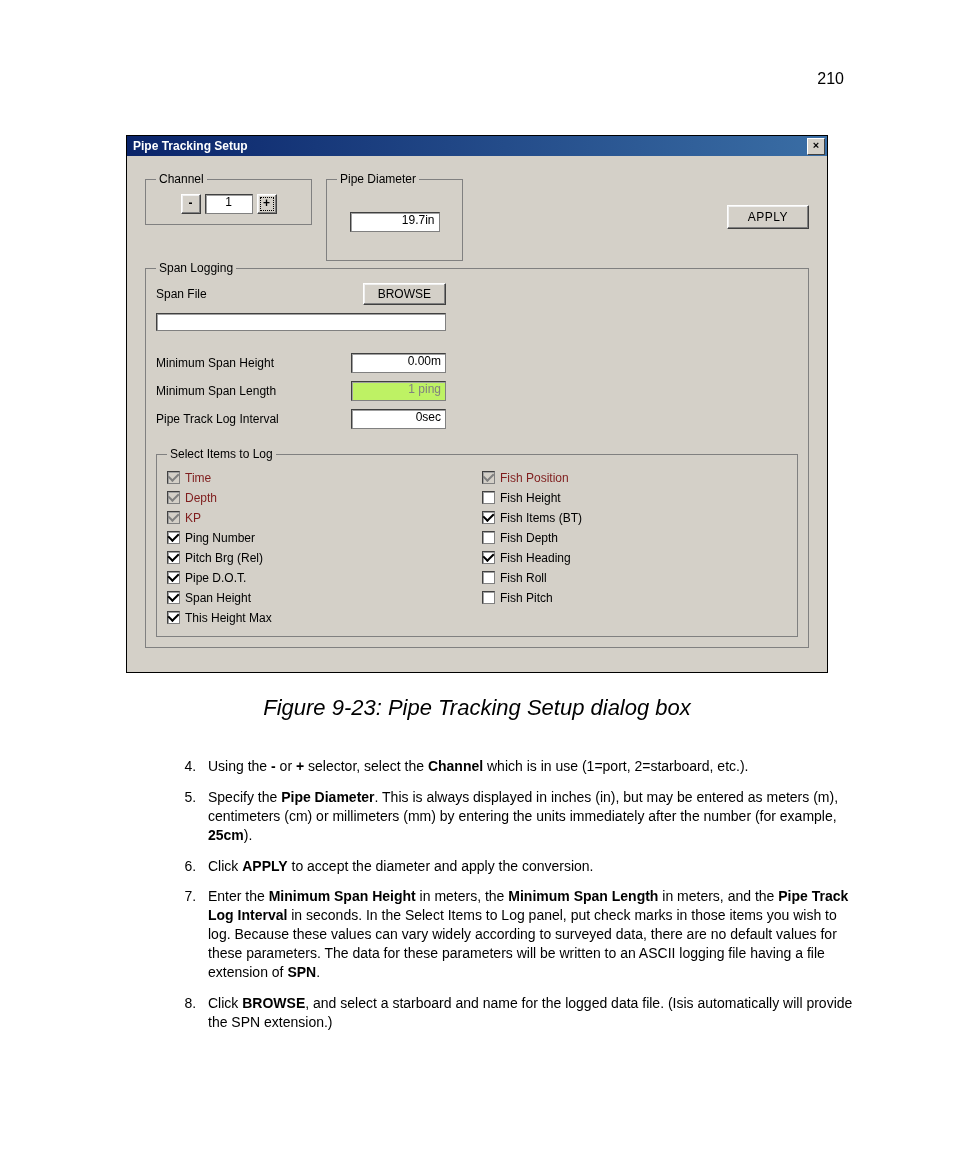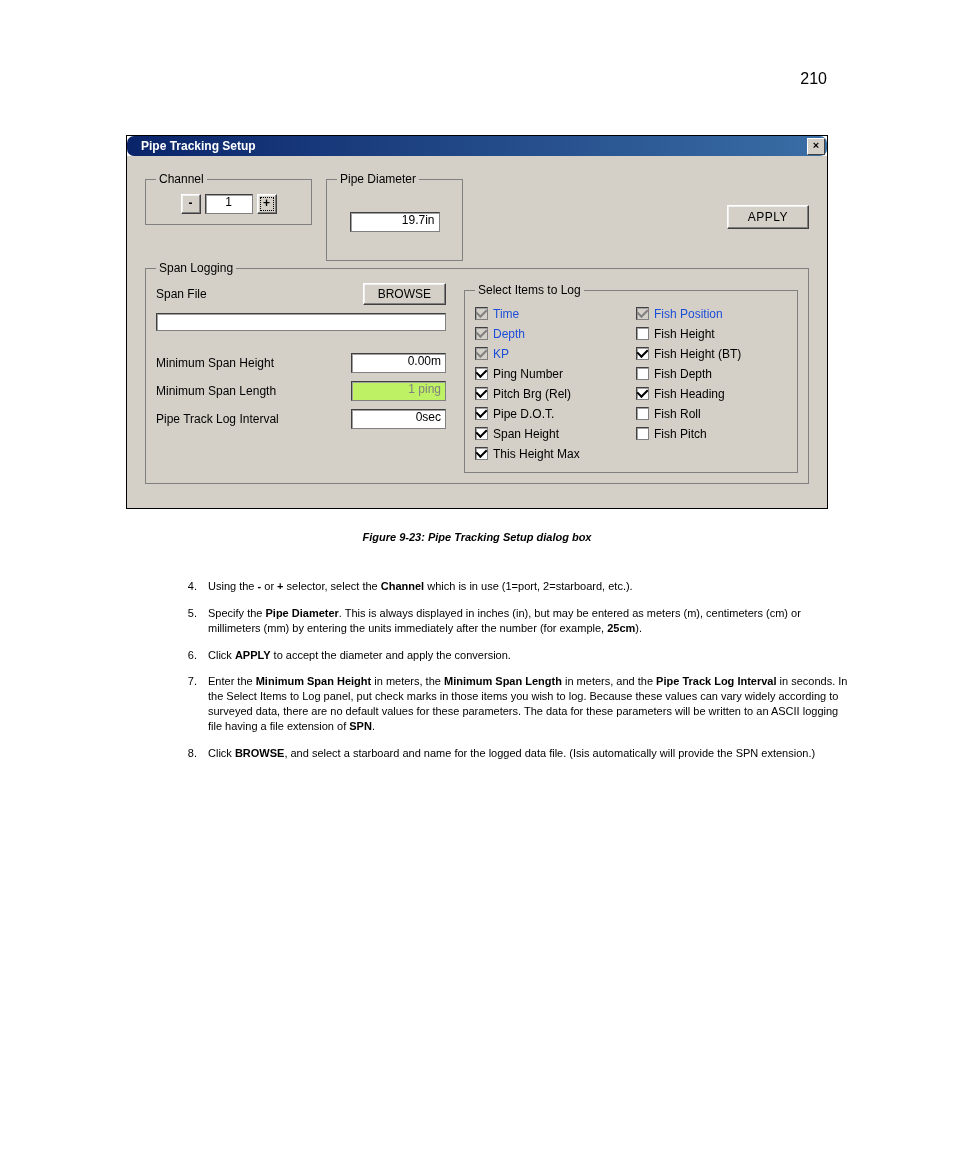--- a/index.html
+++ b/index.html
@@ -11,41 +11,40 @@
     color: #000;
     width: 954px;
   }
   .page {
     position: relative;
     padding: 70px 100px 60px 100px;
   }
   .page-number {
     position: absolute;
     top: 70px;
-    right: 127px;
+    right: 110px;
     font-size: 16px;
   }
   .dialog-outer {
     margin: 65px auto 20px auto;
     width: 700px;
     border: 1px solid #000;
   }
   .titlebar {
     background: linear-gradient(to right, #0a246a, #3a6ea5);
     color: #fff;
     font-weight: bold;
     font-family: Tahoma, Arial, sans-serif;
     font-size: 12px;
     height: 20px;
     line-height: 20px;
-    padding: 0 2px 0 14px;
+    padding: 0 2px 0 6px;
     display: flex;
     justify-content: space-between;
     align-items: center;
-    border-radius: 7px;
   }
   .titlebar .close {
     width: 16px;
     height: 15px;
     background: #d4d0c8;
     border: 1px solid #fff;
     border-right-color: #404040;
     border-bottom-color: #404040;
     color: #000;
     font-family: Arial, sans-serif;
@@ -137,20 +136,21 @@
     padding: 4px 20px;
     letter-spacing: 0.5px;
   }
   .span-logging {
     margin-top: 14px;
     padding-bottom: 16px;
   }
   .span-grid {
     display: flex;
     gap: 18px;
+    flex-direction: column;
   }
   .span-left {
     width: 290px;
     display: flex;
     flex-direction: column;
     gap: 8px;
   }
   .span-left .row {
     display: flex;
     align-items: center;
@@ -206,33 +206,33 @@
     width: 5px;
     height: 8px;
     border: solid #000;
     border-width: 0 2px 2px 0;
     transform: rotate(45deg);
   }
   .win-check.disabled.checked::after {
     border-color: #808080;
   }
   .check-label { font-size: 12px; }
-  .check-label.disabled { color: #1d4ed8; }
+  .check-label.disabled { color: #7f1d1d; }
 
   .figure-caption {
     text-align: center;
     font-style: italic;
-    font-weight: bold;
-    font-size: 11px;
+    font-weight: normal;
+    font-size: 22px;
     margin: 22px 0 36px 0;
   }
   ol.steps {
     margin: 0;
     padding-left: 100px;
-    font-size: 11px;
+    font-size: 14px;
     line-height: 1.35;
   }
   ol.steps > li {
     margin-bottom: 12px;
     padding-left: 8px;
   }
   ol.steps b { font-weight: bold; }
   .file-row {
     display: flex;
     align-items: center;
@@ -336,21 +336,21 @@
                   <div class="check-item">
                     <div class="win-check checked disabled"></div>
                     <span class="check-label disabled">Fish Position</span>
                   </div>
                   <div class="check-item">
                     <div class="win-check"></div>
                     <span class="check-label">Fish Height</span>
                   </div>
                   <div class="check-item">
                     <div class="win-check checked"></div>
-                    <span class="check-label">Fish Height (BT)</span>
+                    <span class="check-label">Fish Items (BT)</span>
                   </div>
                   <div class="check-item">
                     <div class="win-check"></div>
                     <span class="check-label">Fish Depth</span>
                   </div>
                   <div class="check-item">
                     <div class="win-check checked"></div>
                     <span class="check-label">Fish Heading</span>
                   </div>
                   <div class="check-item">

